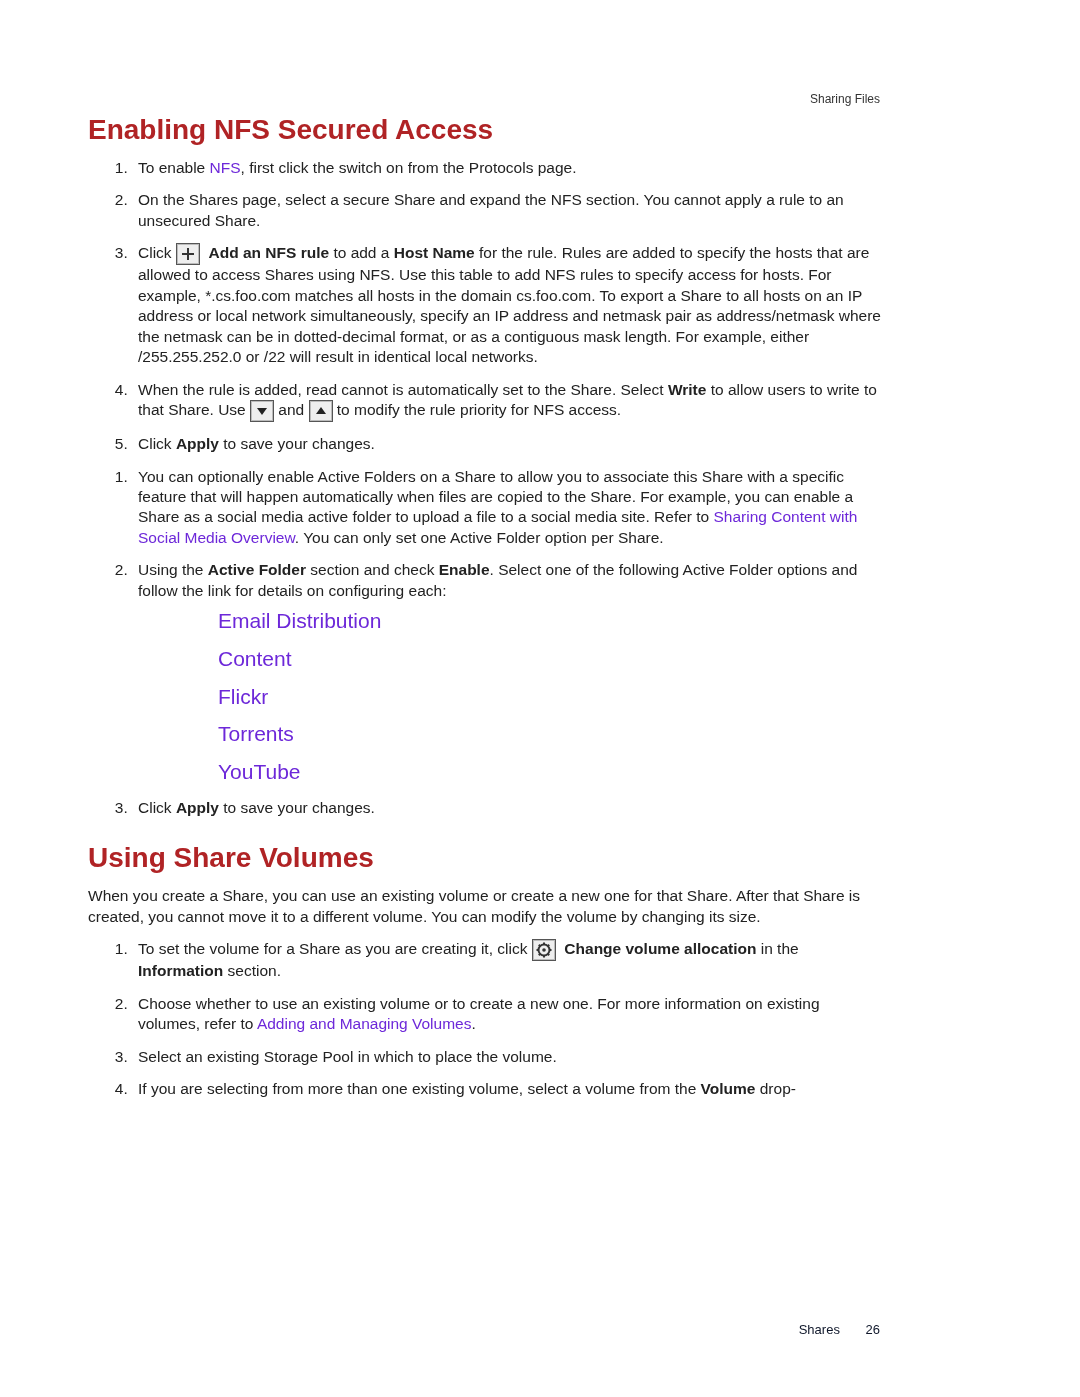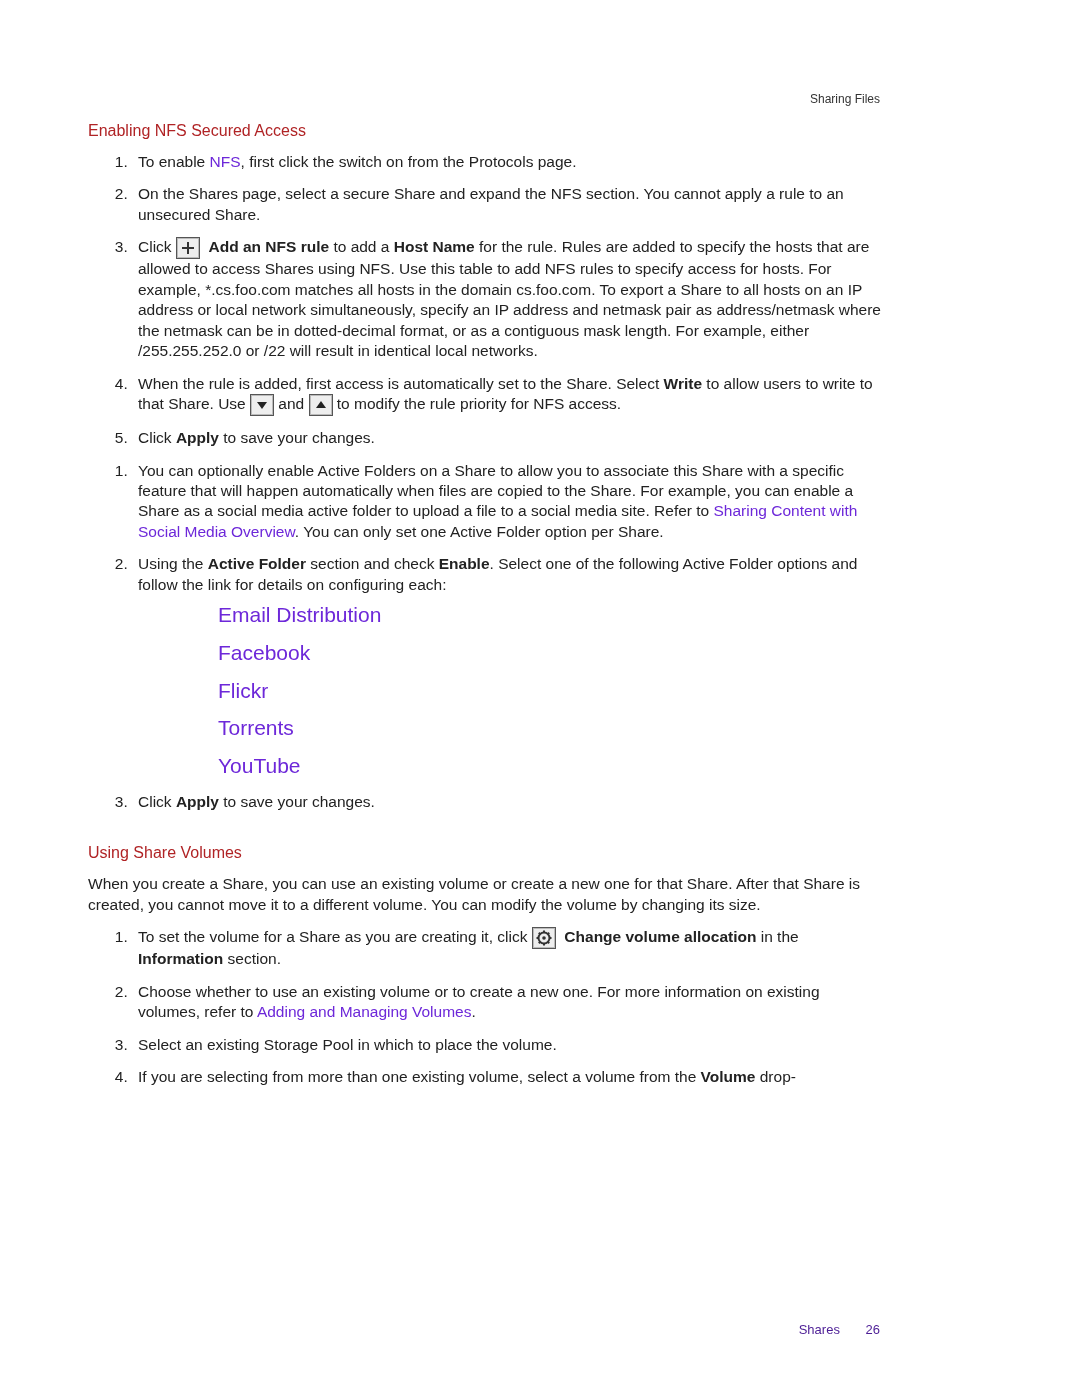--- a/index.html
+++ b/index.html
@@ -18,23 +18,23 @@
   }
   .header-right {
     position: absolute;
     top: 92px;
     right: 92px;
     font-size: 12px;
     color: #333;
   }
   h2.section {
     color: #b02325;
-    font-weight: normal;
-    font-size: 16px;
-    margin: 32px 0 12px 0;
+    font-weight: bold;
+    font-size: 28px;
+    margin: 24px 0 12px 0;
   }
   ol.steps {
     list-style: decimal;
     padding-left: 44px;
     margin: 0 0 6px 0;
   }
   ol.steps > li {
     font-size: 15.5px;
     line-height: 1.32;
     margin: 0 0 12px 0;
@@ -91,21 +91,21 @@
   p.body {
     font-size: 15.5px;
     line-height: 1.32;
     margin: 8px 0 12px 0;
   }
   .footer {
     position: absolute;
     right: 92px;
     bottom: 60px;
     font-size: 13px;
-    color: #4c1d95;
+    color: #0f172a;
   }
   .footer .num { margin-left: 22px; }
 </style>
 </head>
 <body>
 
 <div class="page">
 
   <div class="header-right">Sharing Files</div>
 
@@ -114,21 +114,21 @@
     <li>
       <span>To enable </span><a href="#" class="link">NFS</a><span>, first click the switch on from the Protocols page.</span>
     </li>
     <li>On the Shares page, select a secure Share and expand the NFS section. You cannot apply a rule to an unsecured Share.</li>
     <li>
       <span>Click </span>
       <span class="icon-box icon-plus"></span>
       <span class="bold">&nbsp;<span>Add an NFS rule</span></span><span> to add a </span><span class="bold">Host Name</span><span> for the rule. Rules are added to specify the hosts that are allowed to access Shares using NFS. Use this table to add NFS rules to specify access for hosts. For example, *.cs.foo.com matches all hosts in the domain cs.foo.com. To export a Share to all hosts on an IP address or local network simultaneously, specify an IP address and netmask pair as address/netmask where the netmask can be in dotted-decimal format, or as a contiguous mask length. For example, either /255.255.252.0 or /22 will result in identical local networks.</span>
     </li>
     <li>
-      <span>When the rule is added, first access is automatically set to the Share. Select </span><span class="bold">Write</span><span> to allow users to write to that Share. Use </span>
+      <span>When the rule is added, read cannot is automatically set to the Share. Select </span><span class="bold">Write</span><span> to allow users to write to that Share. Use </span>
       <span class="icon-box icon-arrow">
         <svg viewBox="0 0 14 14">
             <polygon points="2,4 12,4 7,11" fill="#222"></polygon>
           </svg>
       </span>
       <span> and </span>
       <span class="icon-box icon-arrow">
         <svg viewBox="0 0 14 14">
             <polygon points="2,10 12,10 7,3" fill="#222"></polygon>
           </svg>
@@ -141,21 +141,21 @@
   </ol>
 
   <ol class="steps">
     <li>
       <span>You can optionally enable Active Folders on a Share to allow you to associate this Share with a specific feature that will happen automatically when files are copied to the Share. For example, you can enable a Share as a social media active folder to upload a file to a social media site. Refer to </span><a href="#" class="link">Sharing Content with Social Media Overview</a><span>. You can only set one Active Folder option per Share.</span>
     </li>
     <li>
       <span>Using the </span><span class="bold">Active Folder</span><span> section and check </span><span class="bold">Enable</span><span>. Select one of the following Active Folder options and follow the link for details on configuring each:</span>
       <ul class="links-list">
         <li><a href="#" class="link">Email Distribution</a></li>
-        <li><a href="#" class="link">Facebook</a></li>
+        <li><a href="#" class="link">Content</a></li>
         <li><a href="#" class="link">Flickr</a></li>
         <li><a href="#" class="link">Torrents</a></li>
         <li><a href="#" class="link">YouTube</a></li>
       </ul>
     </li>
     <li>
       <span>Click </span><span class="bold">Apply</span><span> to save your changes.</span>
     </li>
   </ol>
 

